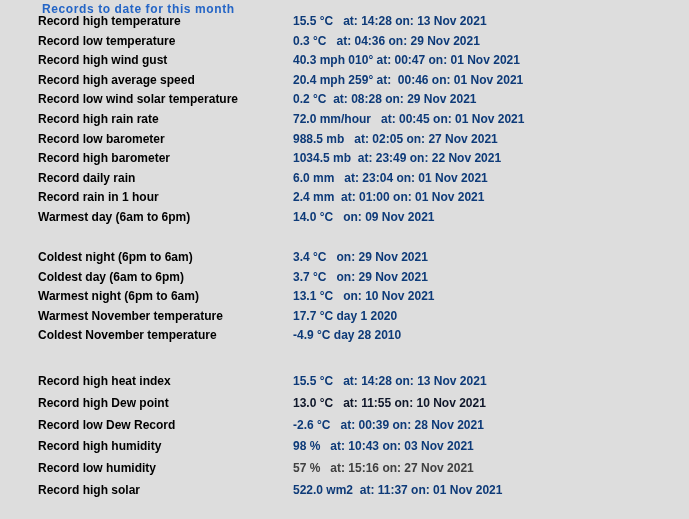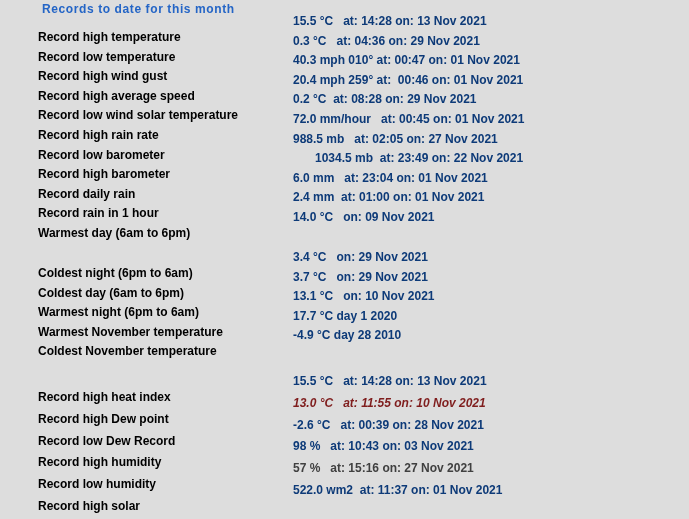--- a/index.html
+++ b/index.html
@@ -29,21 +29,21 @@
     left: 0;
     height: 16px;
     width: 689px;
     font-size: 12px;
     font-weight: bold;
     line-height: 14px;
   }
   .row .lbl {
     position: absolute;
     left: 38px;
-    top: 16px;
+    top: 0;
     white-space: pre;
   }
   .row .val {
     position: absolute;
     left: 293px;
     top: 0;
     white-space: pre;
   }
 </style>
 </head>
@@ -75,21 +75,21 @@
       <div class="row" style="top: 112px;">
         <span class="lbl" style="color: rgb(0, 0, 0);">Record high rain rate</span>
         <span class="val" style="color: rgb(13, 58, 120);">72.0 mm/hour   at: 00:45 on: 01 Nov 2021</span>
       </div>
       <div class="row" style="top: 131.6px;">
         <span class="lbl" style="color: rgb(0, 0, 0);">Record low barometer</span>
         <span class="val" style="color: rgb(13, 58, 120);">988.5 mb   at: 02:05 on: 27 Nov 2021</span>
       </div>
       <div class="row" style="top: 151.2px;">
         <span class="lbl" style="color: rgb(0, 0, 0);">Record high barometer</span>
-        <span class="val" style="color: rgb(13, 58, 120); margin-left: 22px;">1034.5 mb  at: 23:49 on: 22 Nov 2021</span>
+        <span class="val" style="color: rgb(13, 58, 120);">1034.5 mb  at: 23:49 on: 22 Nov 2021</span>
       </div>
       <div class="row" style="top: 170.8px;">
         <span class="lbl" style="color: rgb(0, 0, 0);">Record daily rain</span>
         <span class="val" style="color: rgb(13, 58, 120);">6.0 mm   at: 23:04 on: 01 Nov 2021</span>
       </div>
       <div class="row" style="top: 190.4px;">
         <span class="lbl" style="color: rgb(0, 0, 0);">Record rain in 1 hour</span>
         <span class="val" style="color: rgb(13, 58, 120);">2.4 mm  at: 01:00 on: 01 Nov 2021</span>
       </div>
       <div class="row" style="top: 210px;">
@@ -115,21 +115,21 @@
       <div class="row" style="top: 328.4px;">
         <span class="lbl" style="color: rgb(0, 0, 0);">Coldest November temperature</span>
         <span class="val" style="color: rgb(13, 58, 120);">-4.9 °C day 28 2010</span>
       </div>
       <div class="row" style="top: 374px; padding-left: 28px;">
         <span class="lbl" style="color: rgb(0, 0, 0);">Record high heat index</span>
         <span class="val" style="color: rgb(13, 58, 120);">15.5 °C   at: 14:28 on: 13 Nov 2021</span>
       </div>
       <div class="row" style="top: 395.8px;">
         <span class="lbl" style="color: rgb(0, 0, 0);">Record high Dew point</span>
-        <span class="val" style="color: #7f1d1d; font-style: italic;">13.0 °C   at: 11:55 on: 10 Nov 2021</span>
+        <span class="val" style="color: #0f172a;">13.0 °C   at: 11:55 on: 10 Nov 2021</span>
       </div>
       <div class="row" style="top: 417.6px;">
         <span class="lbl" style="color: rgb(0, 0, 0);">Record low Dew Record</span>
         <span class="val" style="color: rgb(13, 58, 120);">-2.6 °C   at: 00:39 on: 28 Nov 2021</span>
       </div>
       <div class="row" style="top: 439.4px;">
         <span class="lbl" style="color: rgb(0, 0, 0);">Record high humidity</span>
         <span class="val" style="color: rgb(13, 58, 120);">98 %   at: 10:43 on: 03 Nov 2021</span>
       </div>
       <div class="row" style="top: 461.2px;">

